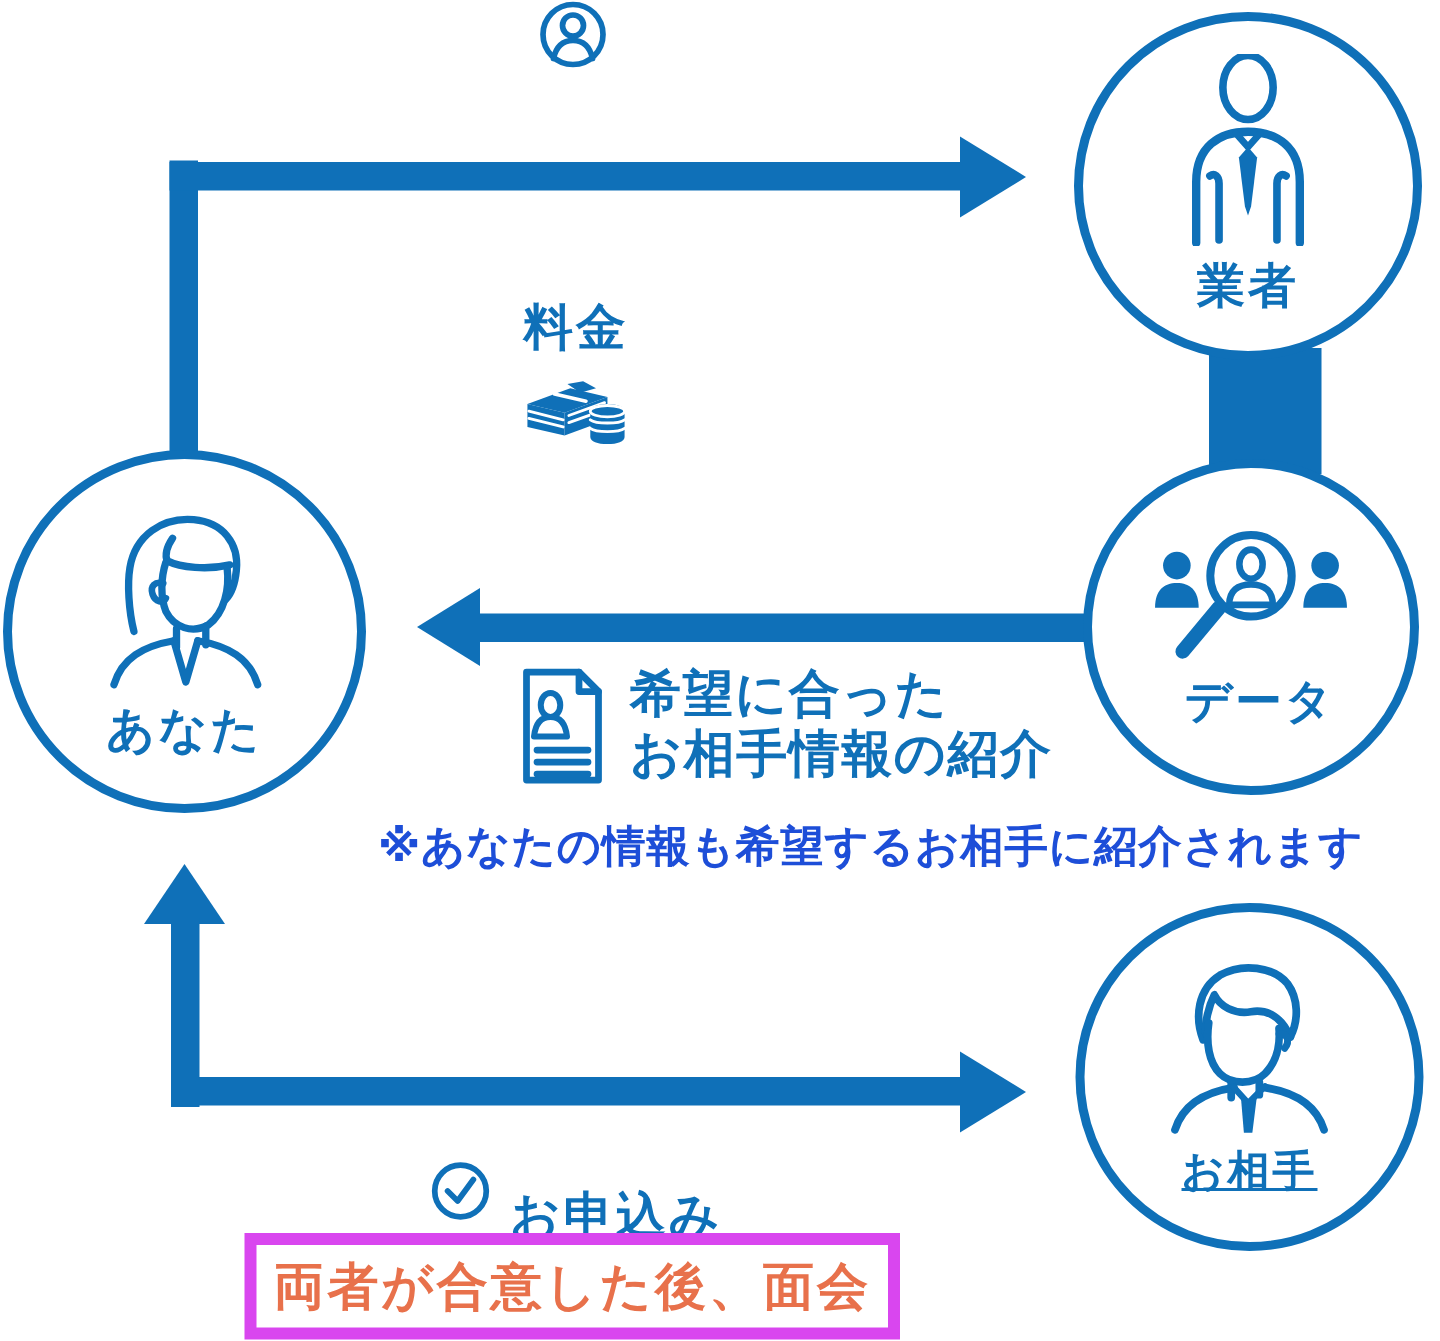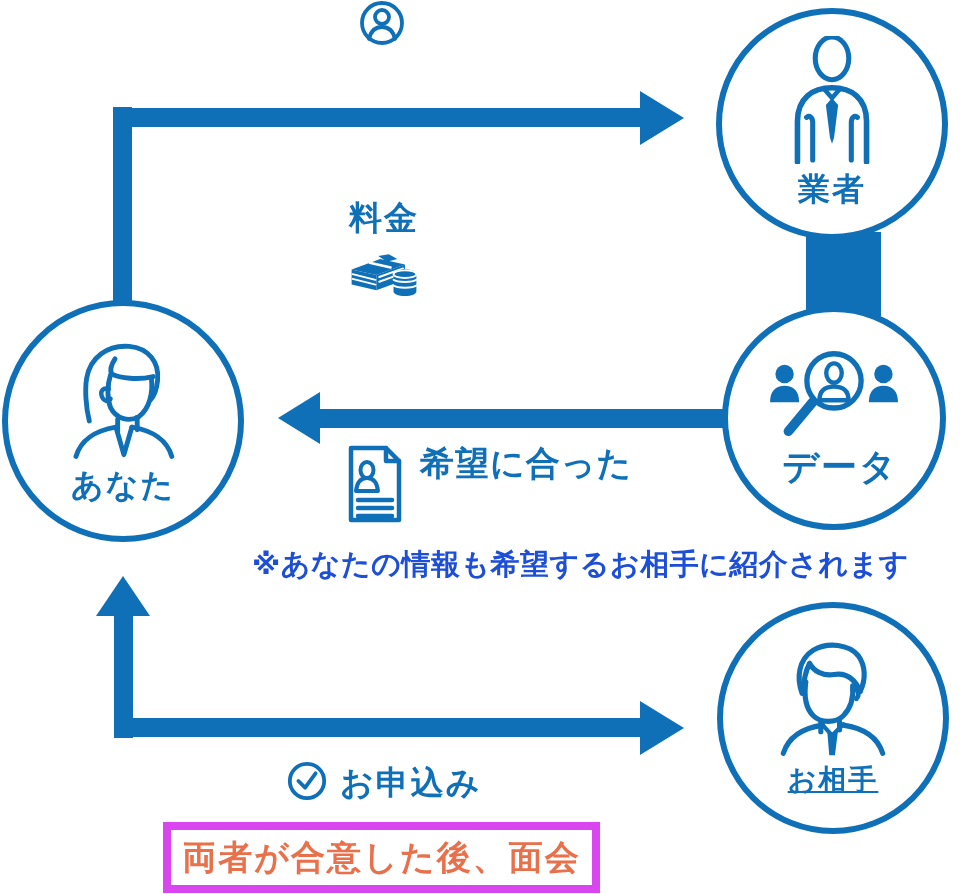--- a/index.html
+++ b/index.html
@@ -92,21 +92,21 @@
         <circle class="fl" cx="17" cy="30" r="9.5"></circle>
         <path class="fl" d="M2,59 C2,47 8,42 17,42 C26,42 32,47 32,59 Z"></path>
         <circle class="fl" cx="119" cy="30" r="9.5"></circle>
         <path class="fl" d="M104,59 C104,47 110,42 119,42 C128,42 134,47 134,59 Z"></path>
         <line class="st" stroke-width="10" x1="46" y1="59" x2="21" y2="89"></line>
         <circle cx="68" cy="37" r="28" fill="#fff" stroke="#0f70b8" stroke-width="5.5"></circle>
         <ellipse class="st" stroke-width="4.5" cx="68" cy="29" rx="8" ry="10"></ellipse>
         <path class="st" stroke-width="4.5" d="M53,57 C53,47 59,43 68,43 C77,43 83,47 83,57 Z"></path>
       </svg>
     </span>
-    <div class="node-label" style="font-size:36px;margin-left:12px;">データ</div>
+    <div class="node-label" style="font-size:31px;margin-left:12px;">データ</div>
   </div>
 
   <div class="node" style="left:717px;top:602px;width:232px;height:232px;">
     <span>
       <svg width="122" height="120" viewBox="0 0 130 128">
         <path class="st" stroke-width="5.5" d="M32,60 C26,44 28,24 44,14 C60,5 82,8 92,20 C100,31 100,46 94,58"></path>
         <path class="st" stroke-width="5.5" d="M94,58 C88,44 78,38 66,40 C54,42 44,36 40,28 C36,36 33,48 34,56"></path>
         <path class="st" stroke-width="5.5" d="M36,48 C34,62 36,76 44,84 C52,92 68,92 76,84 C84,76 87,64 86,52"></path>
         <path class="st" stroke-width="5" d="M86,56 C92,55 94,61 90,66"></path>
         <path class="st" stroke-width="5.5" d="M52,90 L52,101 M72,90 L72,99"></path>
@@ -151,32 +151,33 @@
       <svg width="58" height="80" viewBox="0 0 58 80">
         <path d="M5,4 H40 L53,17 V76 H5 Z" fill="#fff" stroke="#0f70b8" stroke-width="4.5" stroke-linejoin="round"></path>
         <path class="st" stroke-width="4.5" d="M40,4 V17 H53"></path>
         <ellipse class="st" stroke-width="4" cx="21" cy="26" rx="6.5" ry="8"></ellipse>
         <path class="st" stroke-width="4" d="M10,47 C11,38 15,34 21,34 C27,34 31,38 32,47 Z"></path>
         <path class="st" stroke-width="4.5" d="M12,56 H46 M12,64 H46 M12,72 H46"></path>
       </svg>
     </span>
     <div class="flow-label" style="font-size:34px;line-height:1.17;letter-spacing:1px;">
       <div>希望に合った</div>
+      <div>お相手情報の紹介</div>
     </div>
   </div>
 
   <div class="abs note-text" style="left:252px;top:545px;">※あなたの情報も希望するお相手に紹介されます</div>
 
   <div class="abs row" style="left:286px;top:760px;gap:12px;align-items:center;">
     <span>
       <svg width="42" height="42" viewBox="0 0 44 44">
         <circle class="st" stroke-width="4" cx="22" cy="22" r="18"></circle>
         <path class="st" stroke-width="4" d="M13,22 L20,29 L31,14"></path>
       </svg>
     </span>
-    <div class="flow-label" style="font-size:33px;">お申込み</div>
+    <div class="flow-label" style="font-size:33px;margin-top:28px;">お申込み</div>
   </div>
 
   <div class="banner" style="left:163px;top:822px;width:437px;height:71px;">
     <span>両者が合意した後、面会</span>
   </div>
 
 </div>
 
 </body></html>

